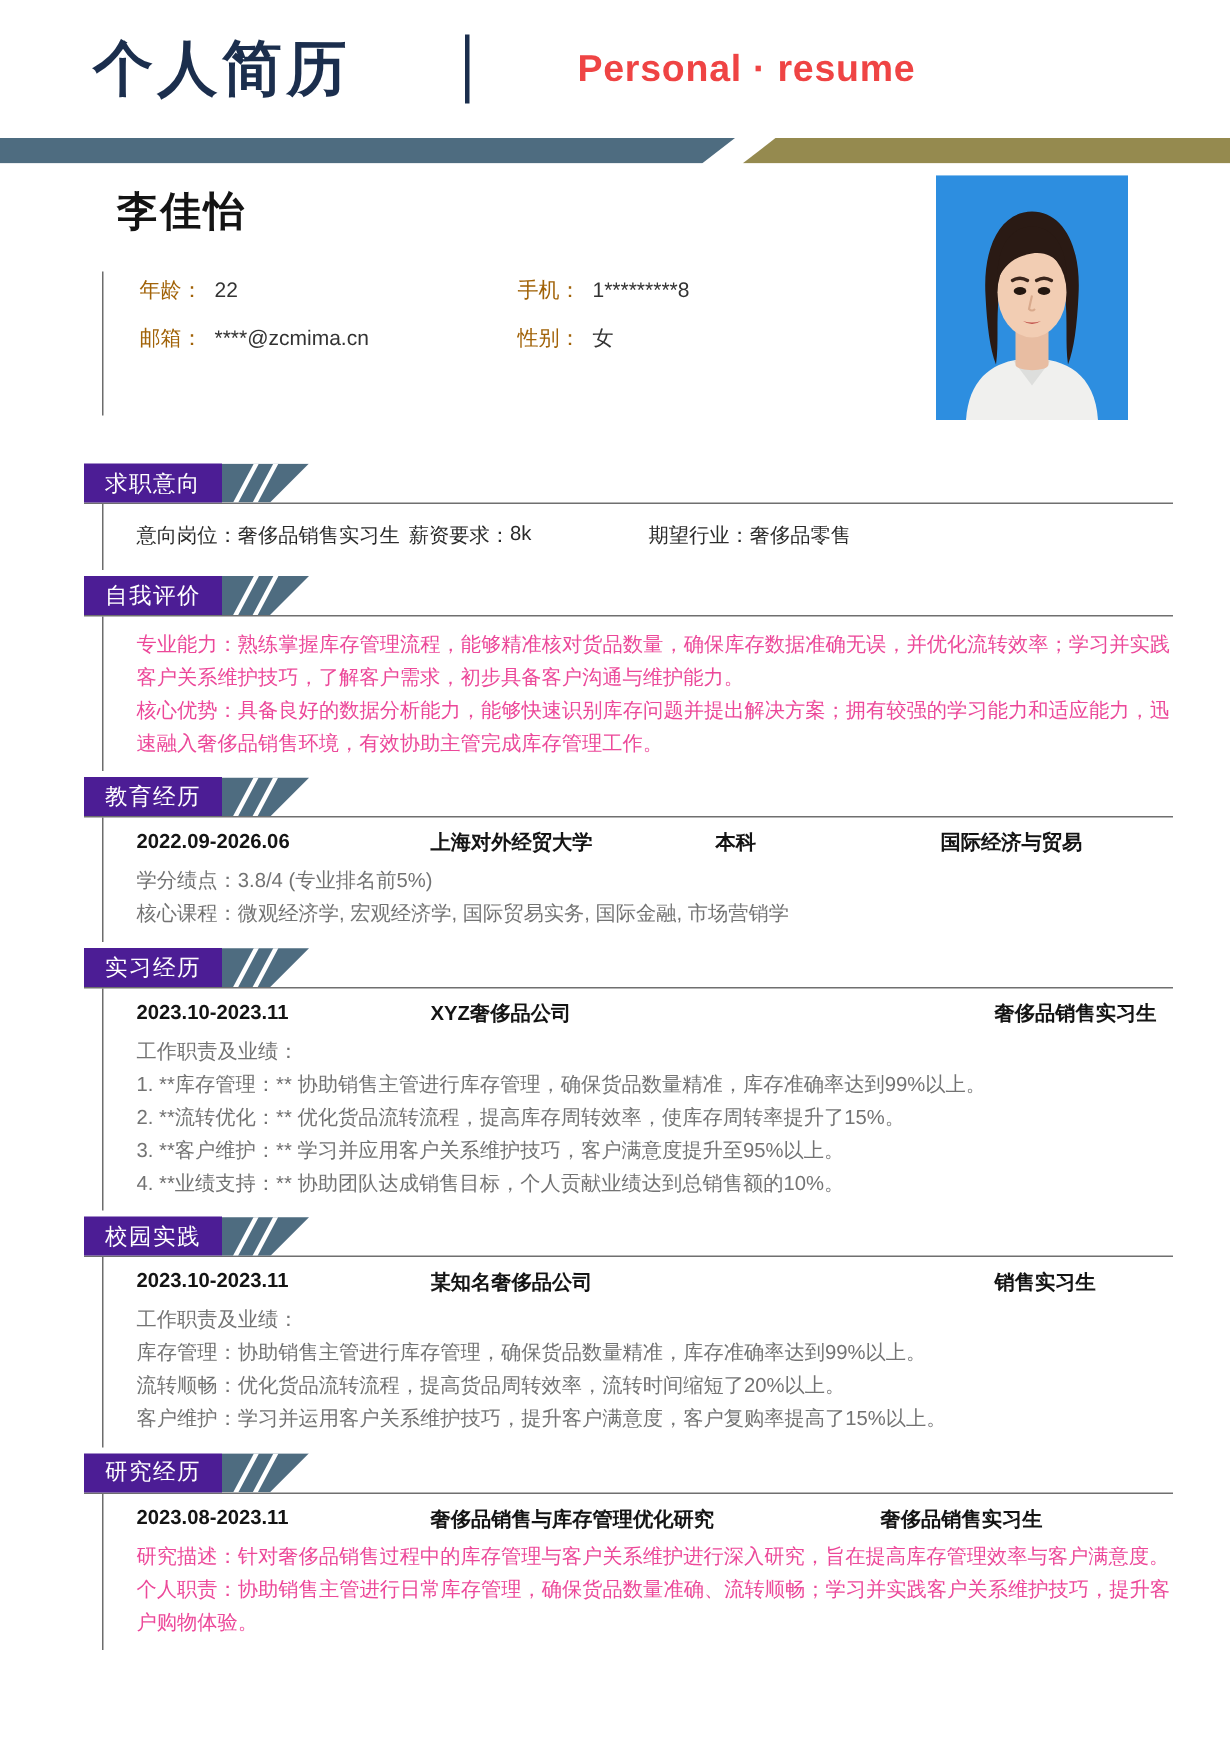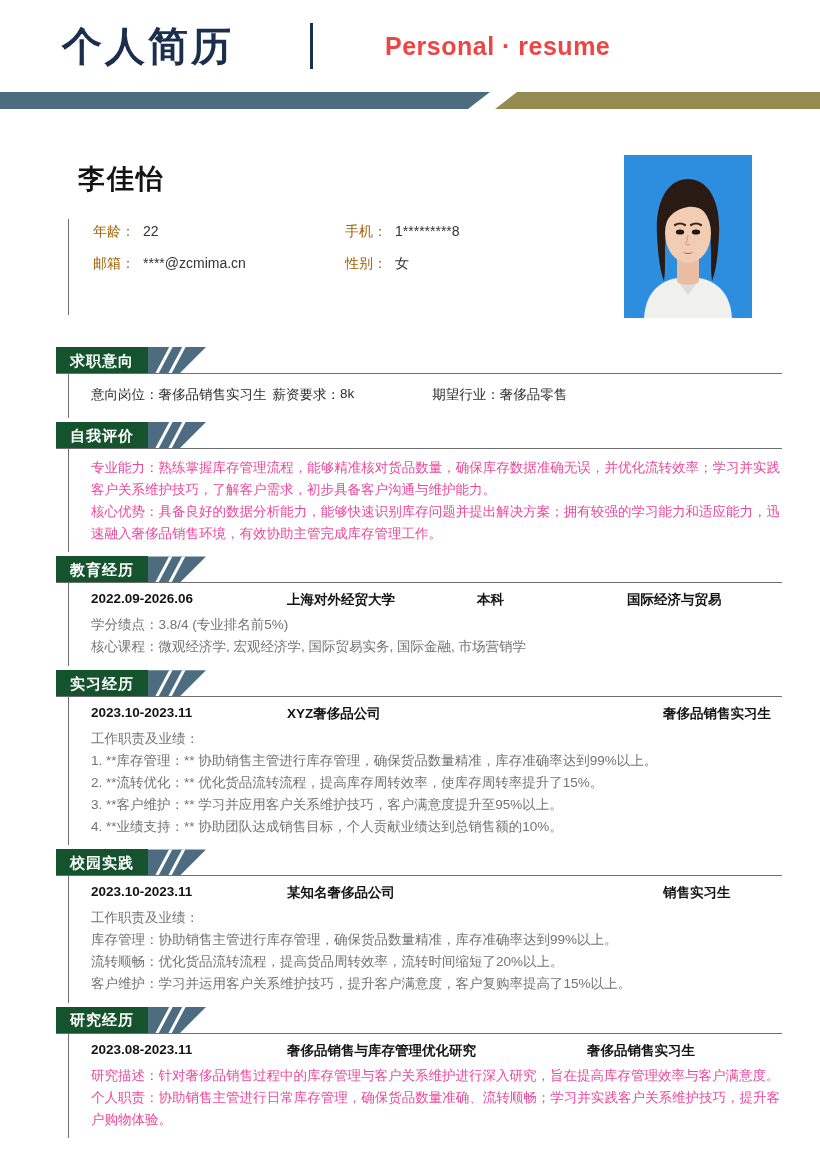--- a/index.html
+++ b/index.html
@@ -64,21 +64,20 @@
     height: 17px;
     background: #958a4f;
     clip-path: polygon(22px 0, 100% 0, 100% 100%, 0 100%);
   }
 
   
   .identity {
     position: relative;
     padding: 14px 0 0 0;
     min-height: 196px;
-    margin-top: 38px;
   }
   .person-name {
     font-size: 27px;
     font-weight: bold;
     color: #141414;
     padding-left: 78px;
     letter-spacing: 2px;
     margin-bottom: 22px;
   }
   .info-wrap {
@@ -122,24 +121,24 @@
   .section { margin-top: 4px; }
   .sec-head {
     position: relative;
     height: 26px;
     margin-left: 56px;
     display: flex;
     align-items: stretch;
     width: fit-content;
   }
   .sec-label {
-    background: #14532d;
+    background: #4c1d95;
     color: #ffffff;
     font-size: 15px;
-    font-weight: bold;
+    font-weight: normal;
     letter-spacing: 1px;
     padding: 0 14px 0 14px;
     display: flex;
     align-items: center;
     line-height: 1;
   }
   .sec-deco {
     width: 58px;
     background: #4e6c80;
     clip-path: polygon(0 0, 100% 0, calc(100% - 26px) 100%, 0 100%);

